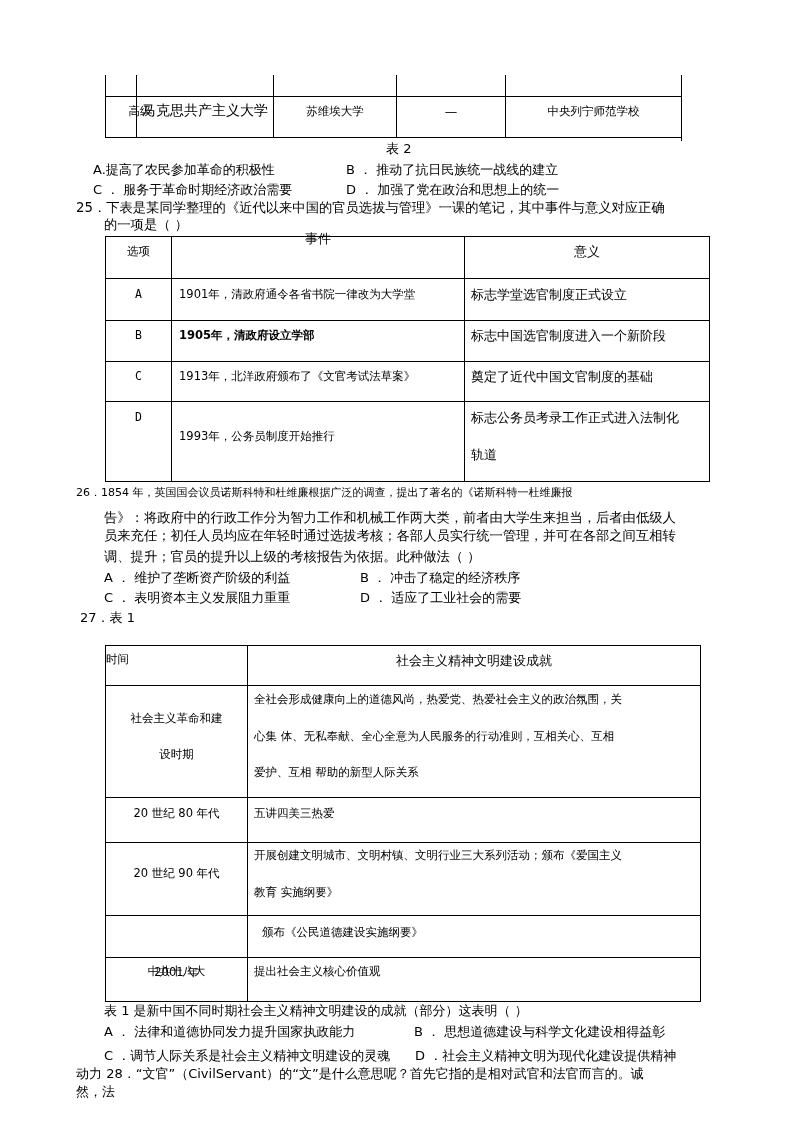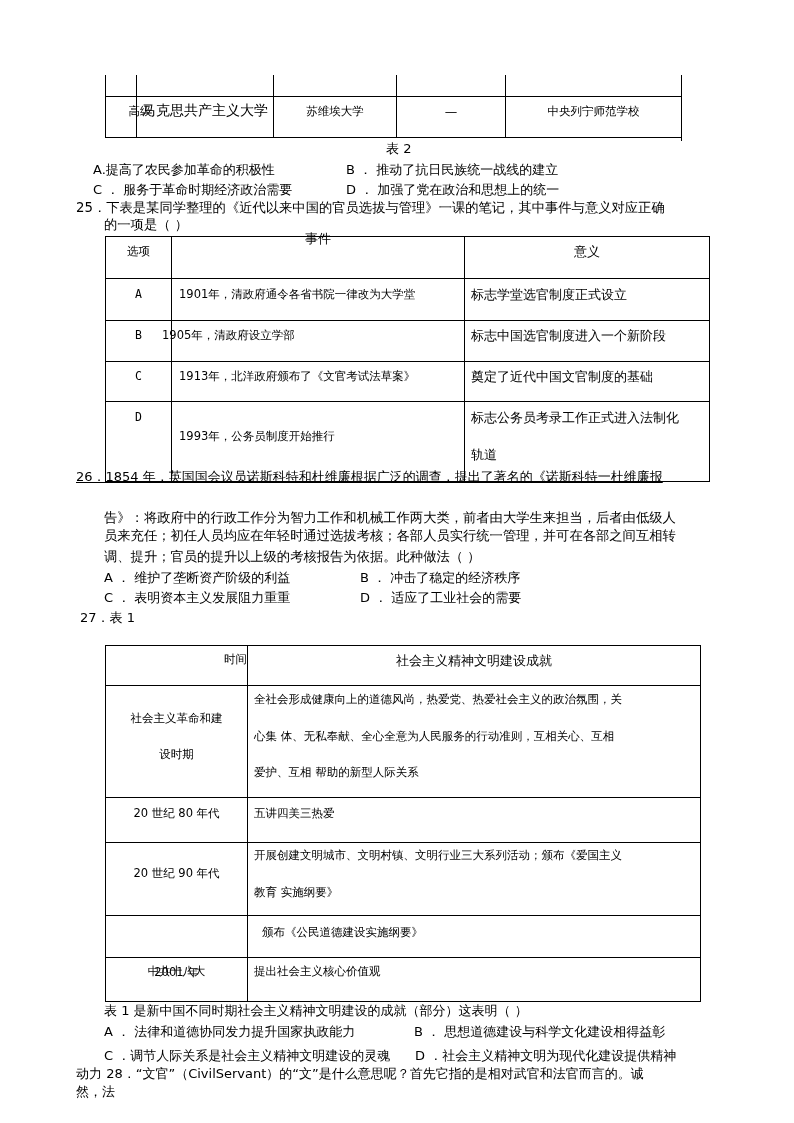--- a/index.html
+++ b/index.html
@@ -65,36 +65,36 @@
 
     <div class="abs small" style="left:106px;width:65px;top:246px;text-align:center;">选项</div>
     <div class="abs" style="left:172px;width:292px;top:232px;text-align:center;">事件</div>
     <div class="abs" style="left:465px;width:244px;top:245px;text-align:center;">意义</div>
 
     <div class="abs small mono" style="left:106px;width:65px;top:289px;text-align:center;">A</div>
     <div class="abs small" style="left:179px;top:289px;">1901年，清政府通令各省书院一律改为大学堂</div>
     <div class="abs" style="left:471px;top:288px;">标志学堂选官制度正式设立</div>
 
     <div class="abs small mono" style="left:106px;width:65px;top:330px;text-align:center;">B</div>
-    <div class="abs small" style="left:162px;top:330px;">1905年，清政府设立学部</div>
+    <div class="abs small" style="left:179px;top:330px;font-weight:bold;">1905年，清政府设立学部</div>
     <div class="abs" style="left:471px;top:329px;">标志中国选官制度进入一个新阶段</div>
 
     <div class="abs small mono" style="left:106px;width:65px;top:371px;text-align:center;">C</div>
     <div class="abs small" style="left:179px;top:371px;">1913年，北洋政府颁布了《文官考试法草案》</div>
     <div class="abs" style="left:471px;top:370px;">奠定了近代中国文官制度的基础</div>
 
     <div class="abs small mono" style="left:106px;width:65px;top:412px;text-align:center;">D</div>
     <div class="abs small" style="left:179px;top:431px;">1993年，公务员制度开始推行</div>
     <div class="abs" style="left:471px;top:411px;">标志公务员考录工作正式进入法制化</div>
     <div class="abs" style="left:471px;top:448px;font-family:Liberation Serif, serif;">轨道</div>
   </div>
 </div>
 
 <div>
-  <div class="abs" style="left:76px;top:470px;font-size:13px;text-decoration:underline;">26．1854 年，英国国会议员诺斯科特和杜维廉根据广泛的调查，提出了著名的《诺斯科特一杜维廉报</div>
+  <div class="abs" style="left:76px;top:487px;font-size:11px;">26．1854 年，英国国会议员诺斯科特和杜维廉根据广泛的调查，提出了著名的《诺斯科特一杜维廉报</div>
   <div class="abs" style="left:104px;top:511px;font-size:13.3px;">告》：将政府中的行政工作分为智力工作和机械工作两大类，前者由大学生来担当，后者由低级人</div>
   <div class="abs" style="left:104px;top:529px;font-size:13.3px;">员来充任；初任人员均应在年轻时通过选拔考核；各部人员实行统一管理，并可在各部之间互相转</div>
   <div class="abs" style="left:104px;top:550px;font-size:13.3px;">调、提升；官员的提升以上级的考核报告为依据。此种做法（      ）</div>
 
   <div class="abs" style="left:104px;top:571px;">A ．  维护了垄断资产阶级的利益</div>
   <div class="abs" style="left:360px;top:571px;">B ．  冲击了稳定的经济秩序</div>
   <div class="abs" style="left:104px;top:591px;">C ．  表明资本主义发展阻力重重</div>
   <div class="abs" style="left:360px;top:591px;">D ．  适应了工业社会的需要</div>
 </div>
 
@@ -107,21 +107,21 @@
     <div class="line" style="left:700px;top:645px;width:1px;height:357px;"></div>
 
     <div class="line" style="left:105px;top:645px;width:596px;height:1px;"></div>
     <div class="line" style="left:105px;top:685px;width:596px;height:1px;"></div>
     <div class="line" style="left:105px;top:797px;width:596px;height:1px;"></div>
     <div class="line" style="left:105px;top:842px;width:596px;height:1px;"></div>
     <div class="line" style="left:105px;top:915px;width:596px;height:1px;"></div>
     <div class="line" style="left:105px;top:957px;width:596px;height:1px;"></div>
     <div class="line" style="left:105px;top:1001px;width:596px;height:1px;"></div>
 
-    <div class="abs small" style="left:106px;width:141px;top:654px;text-align:right;">时间</div>
+    <div class="abs small" style="left:106px;width:141px;top:654px;text-align:left;">时间</div>
     <div class="abs" style="left:248px;width:452px;top:654px;text-align:center;">社会主义精神文明建设成就</div>
 
     <div class="abs small" style="left:106px;width:141px;top:713px;text-align:center;">社会主义革命和建</div>
     <div class="abs small" style="left:106px;width:141px;top:749px;text-align:center;">设时期</div>
     <div class="abs small" style="left:254px;top:694px;">全社会形成健康向上的道德风尚，热爱党、热爱社会主义的政治氛围，关</div>
     <div class="abs small" style="left:254px;top:731px;">心集   体、无私奉献、全心全意为人民服务的行动准则，互相关心、互相</div>
     <div class="abs small" style="left:254px;top:767px;">爱护、互相   帮助的新型人际关系</div>
 
     <div class="abs small" style="left:106px;width:141px;top:808px;text-align:center;">20 世纪 80 年代</div>
     <div class="abs small" style="left:254px;top:808px;">五讲四美三热爱</div>

